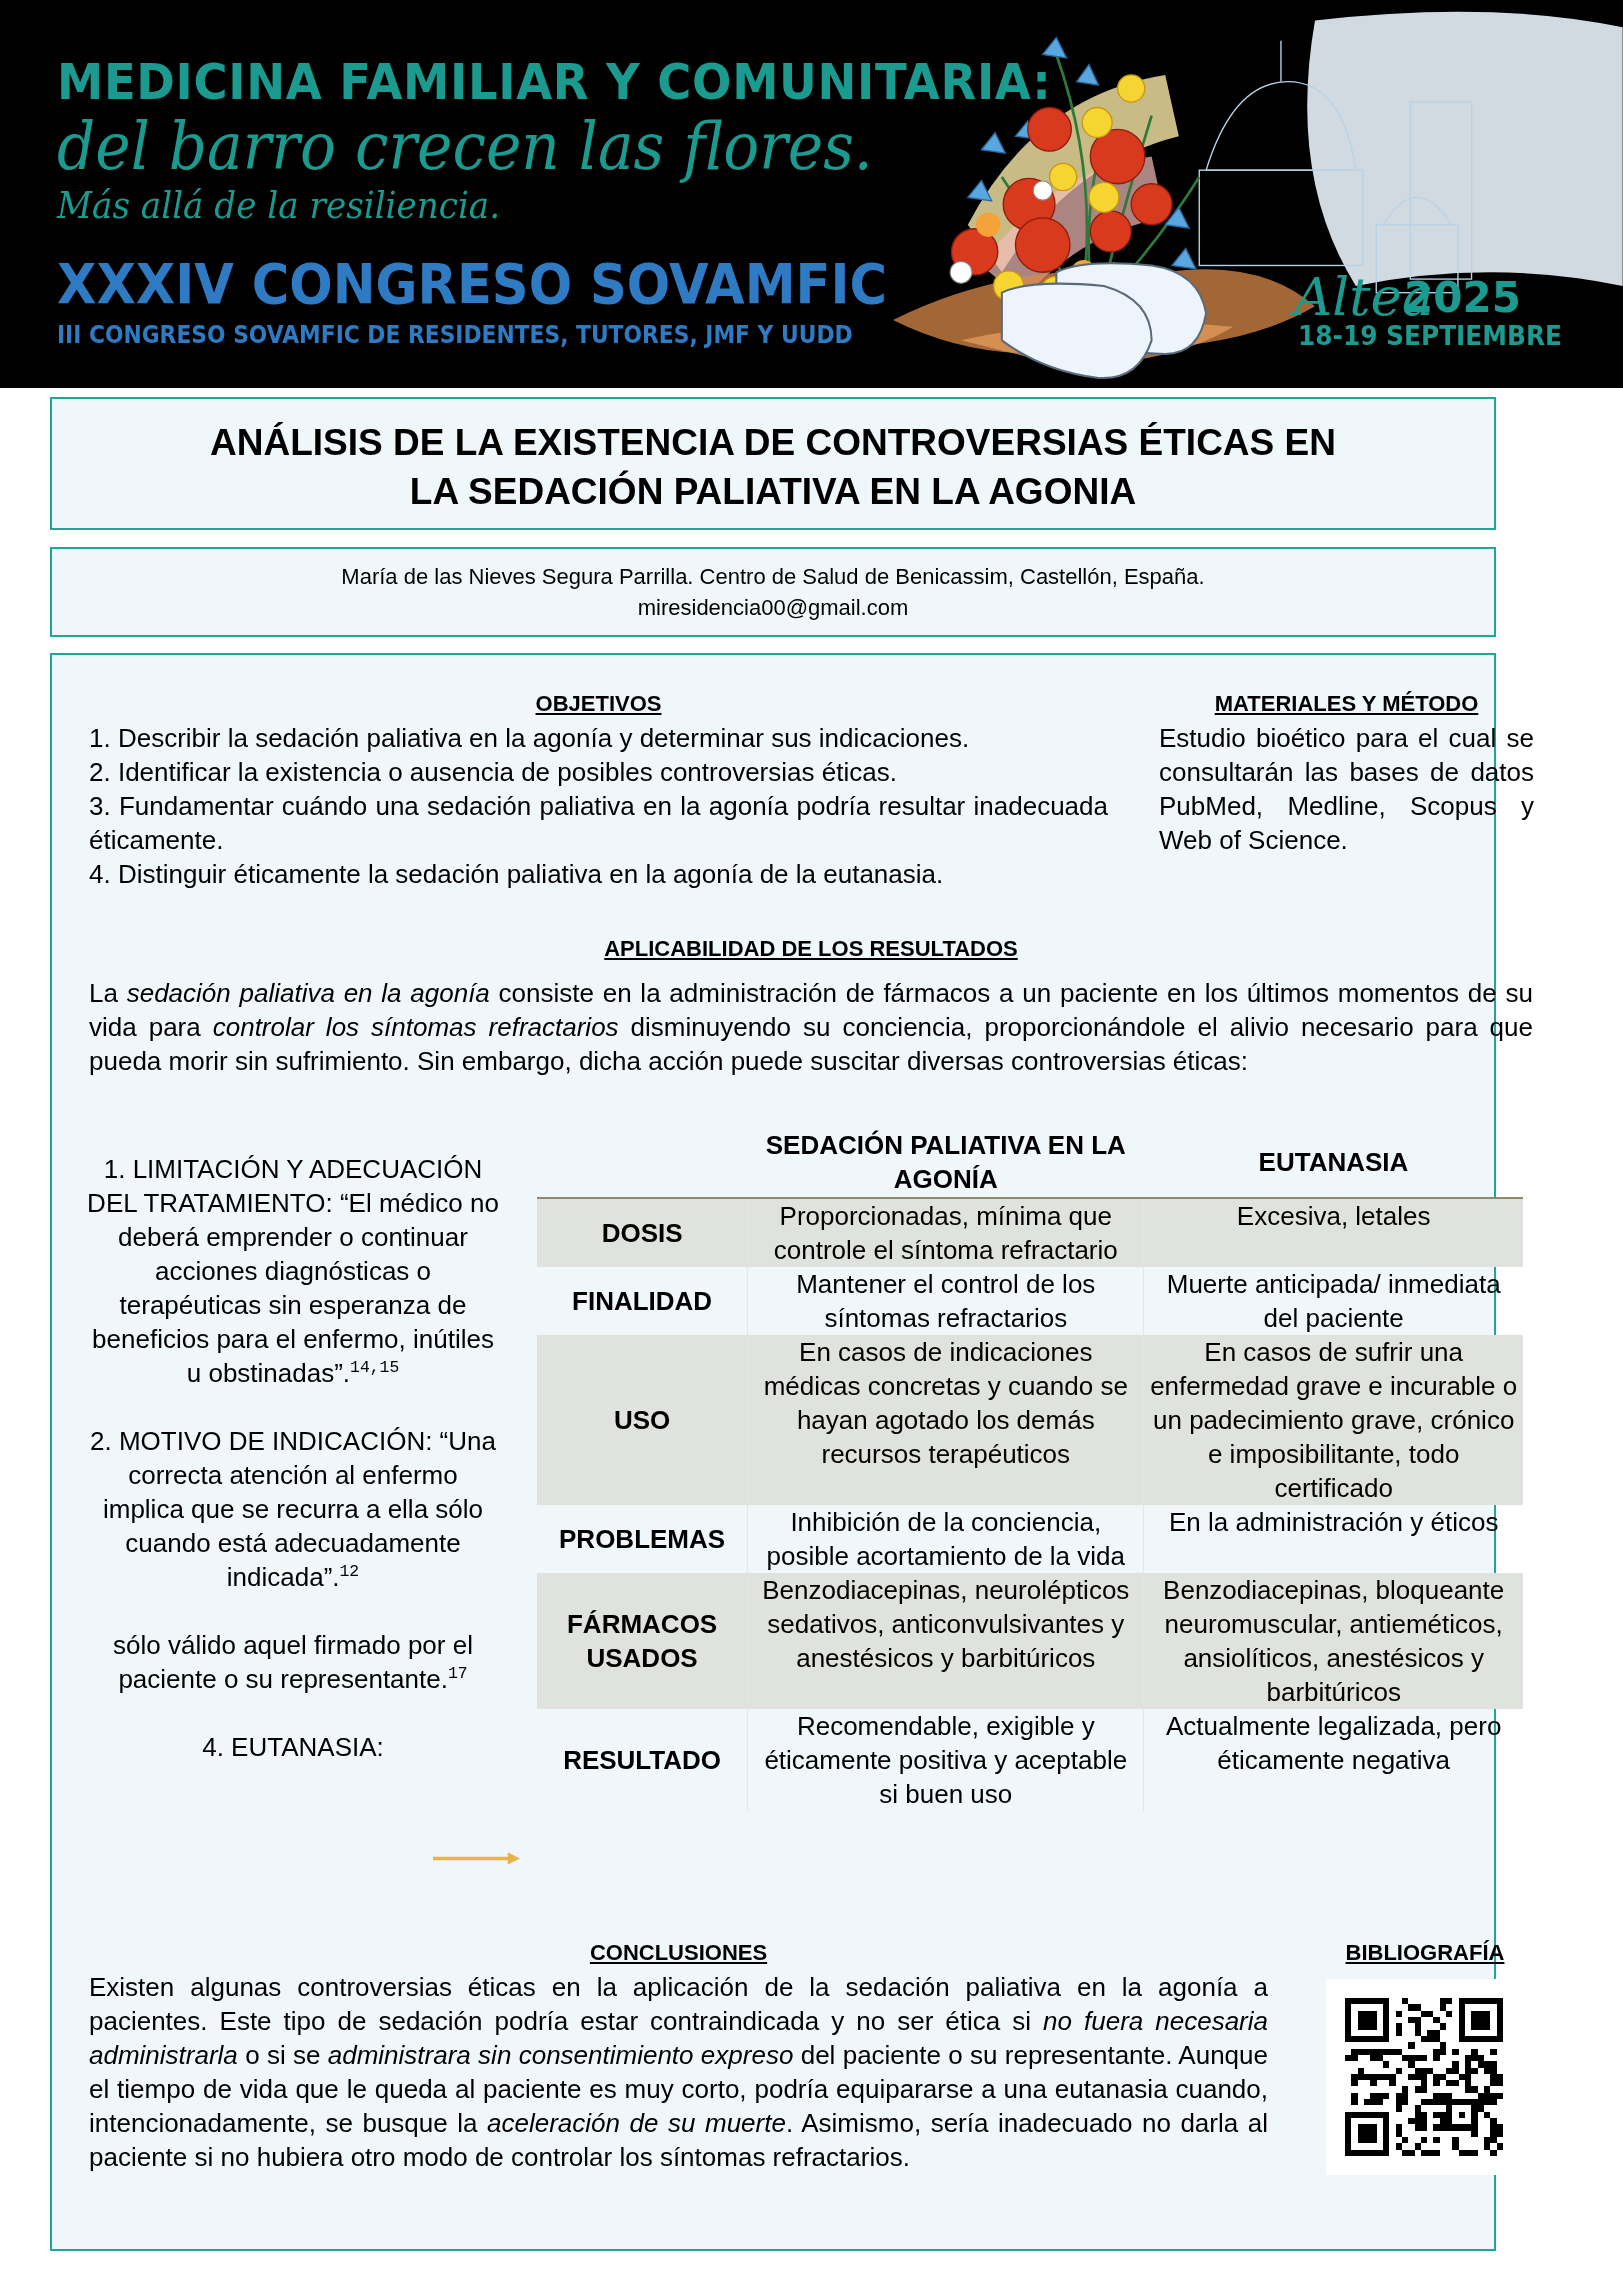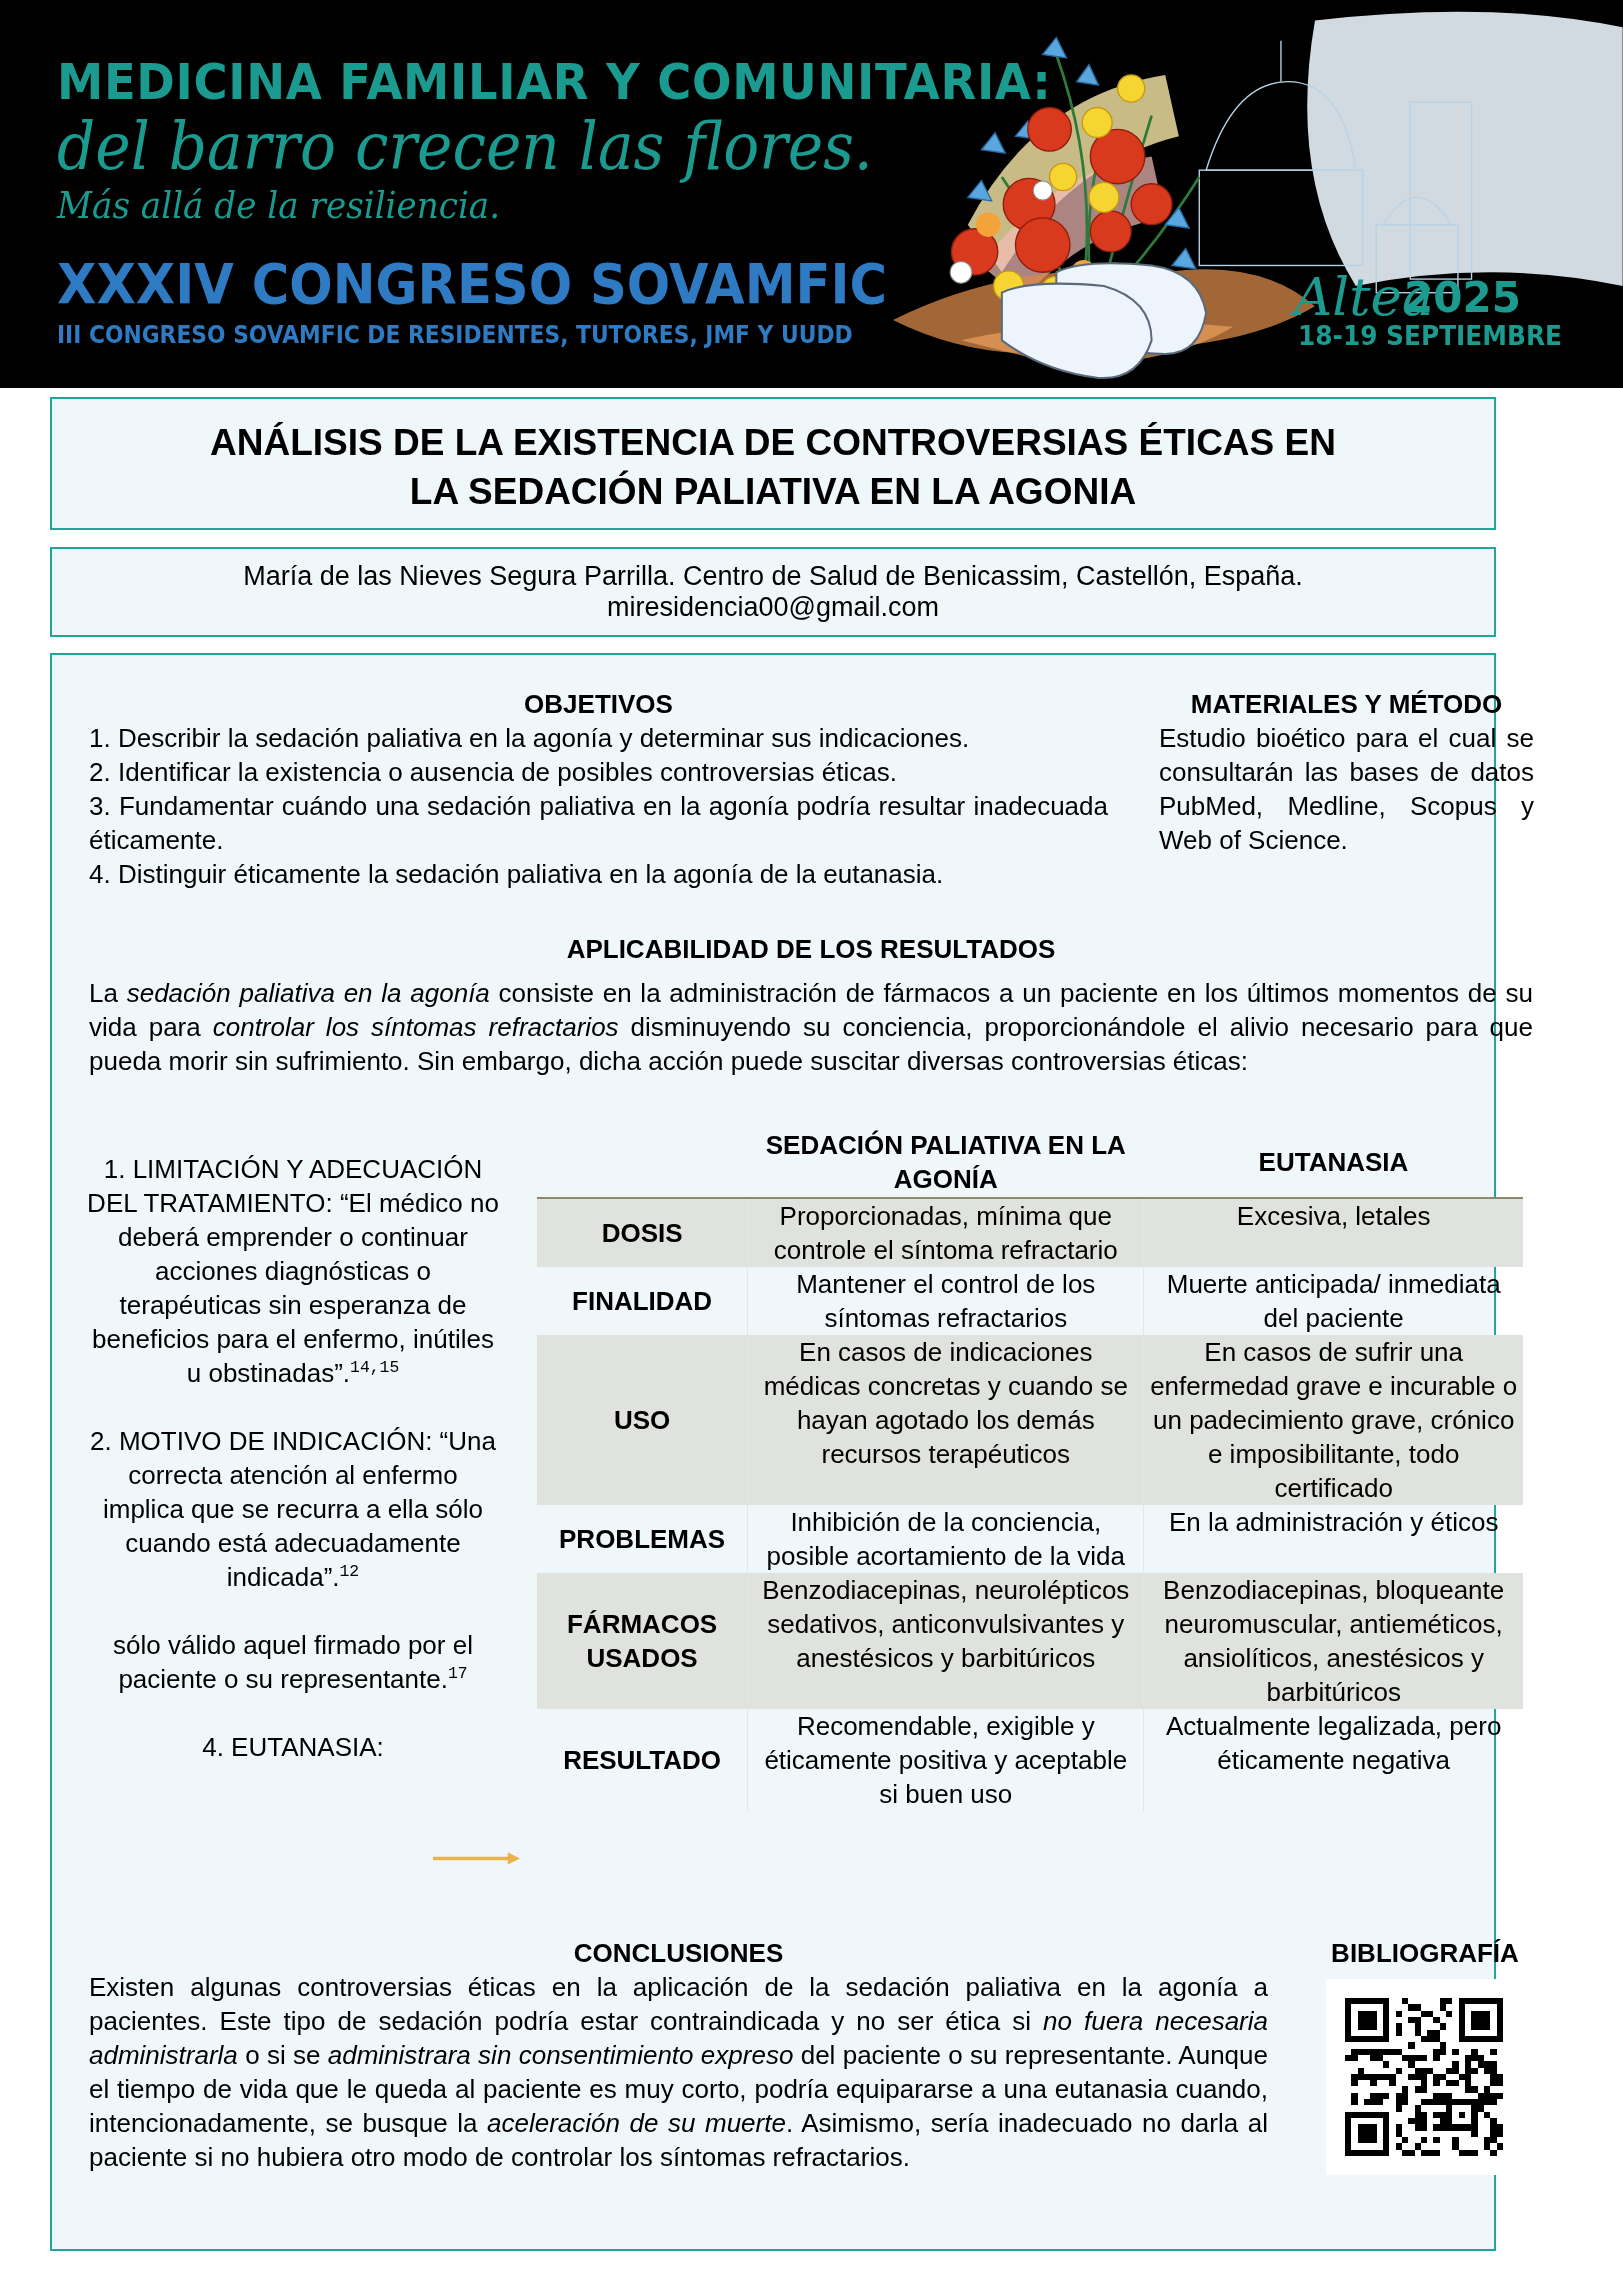--- a/index.html
+++ b/index.html
@@ -32,23 +32,23 @@
   
   .box { position:absolute; left:50px; width:1446px; background:#eff7fb;
          border:2px solid #1fa59c; box-sizing:border-box; }
   #title-box { top:397px; height:133px; }
   #author-box { top:547px; height:90px; }
   #main-box { top:653px; height:1598px; }
 
   #title-text { position:absolute; left:0; right:0; top:19px; text-align:center;
                 font-size:37px; font-weight:bold; line-height:49px; }
   #author-text { position:absolute; left:0; right:0; top:12.3px; text-align:center;
-                 font-size:27px; line-height:31px; }
-
-  .sec-title { font-weight:bold; font-size:26px; text-align:center; line-height:34px; }
+                 font-size:22px; line-height:31px; }
+
+  .sec-title { font-weight:bold; font-size:22px; text-align:center; line-height:34px;text-decoration:underline; }
   .body-text { font-size:26px; line-height:34px; text-align:justify; }
 
   #objetivos { left:89px; top:687px; width:1019px; }
   #objetivos .sec-title { margin-bottom:0; }
   #objetivos p { margin:0; }
   #materiales { left:1159px; top:687px; width:375px; }
   #materiales p { margin:0; }
 
   #aplicabilidad { left:89px; top:932px; width:1444px; }
   #aplicabilidad p { margin:9.5px 0 0 0; }

